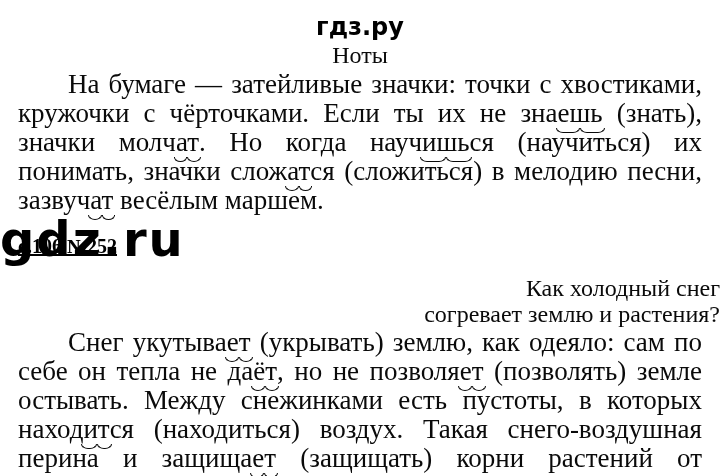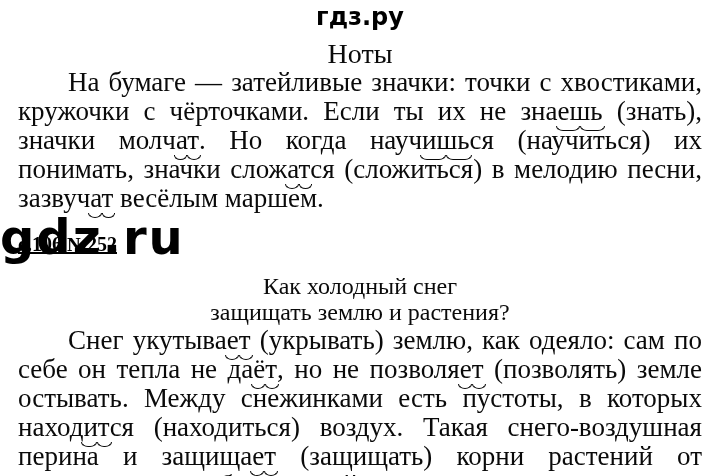--- a/index.html
+++ b/index.html
@@ -8,34 +8,34 @@
     width:720px;height:476px;
     background:#fff;color:#0a0a0a;
     font-family:"Liberation Serif",serif;
     overflow:hidden;
   }
   .brand-top{
     text-align:center;
     font-family:"DejaVu Sans","Liberation Sans",sans-serif;
     font-weight:bold;
     font-size:24px;line-height:28px;
-    padding-top:3px;
+    padding-top:13px;
     color:#000;
   }
   .ex-heading{
     margin:9px 0 0 18px;
     font-weight:bold;
     font-size:20px;line-height:24px;
     text-decoration:underline;
     color:#000;
   }
   .subtitle{
     text-align:center;
-    font-size:28px;line-height:27px;
-    margin-top:9px;
+    font-size:24px;line-height:27px;
+    margin-top:1px;
   }
   .para{
     margin:1px 18px 0 18px;
     font-size:27px;line-height:29px;
     text-align:justify;
     text-indent:50px;
   }
   .wm-band{
     position:relative;
     height:56px;
@@ -47,21 +47,21 @@
     font-weight:bold;
     font-size:48px;line-height:58px;
     letter-spacing:2px;
     color:#000;
   }
   .ex-heading-abs{
     position:absolute;left:18px;bottom:14px;
     margin:0;
   }
   .title2{
-    text-align:center;
+    text-align:right;
     font-size:24px;line-height:26px;
     margin-top:3px;
   }
   
   .brace{position:relative;white-space:nowrap;}
   .brace::before,.brace::after{
     content:"";
     position:absolute;
     bottom:-5px;height:5px;
     border:1.6px solid #0a0a0a;
@@ -83,18 +83,18 @@
 
   <p class="para"><span>На бумаге — затейливые значки: точки с хвостиками, кружочки с чёрточками. Если ты их не зна</span><span class="brace">ешь</span><span> (знать), значки молч</span><span class="brace">ат</span><span>. Но когда науч</span><span class="brace">ишь</span><span>ся (научиться) их понимать, значки слож</span><span class="brace">ат</span><span>ся (сложиться) в мелодию песни, зазвуч</span><span class="brace">ат</span><span> весёлым маршем.</span></p>
 
   <div class="wm-band">
     <div class="watermark">gdz.ru</div>
     <div class="ex-heading ex-heading-abs">с.106 №252</div>
   </div>
 
   <div class="title2">
     <div>Как холодный снег</div>
-    <div>защищать землю и растения?</div>
+    <div>согревает землю и растения?</div>
   </div>
 
   <p class="para"><span>Снег укутыва</span><span class="brace">ет</span><span> (укрывать) землю, как одеяло: сам по себе он тепла не да</span><span class="brace">ёт</span><span>, но не позволя</span><span class="brace">ет</span><span> (позволять) земле остывать. Между снежинками есть пустоты, в которых наход</span><span class="brace">ит</span><span>ся (находиться) воздух. Такая снего-воздушная перина и защища</span><span class="brace">ет</span><span> (защищать) корни растений от замерзания, чтобы весной деревья и цветы вновь проснулись поле зимней спячки.</span></p>
 
 </div>
 
 </body></html>

